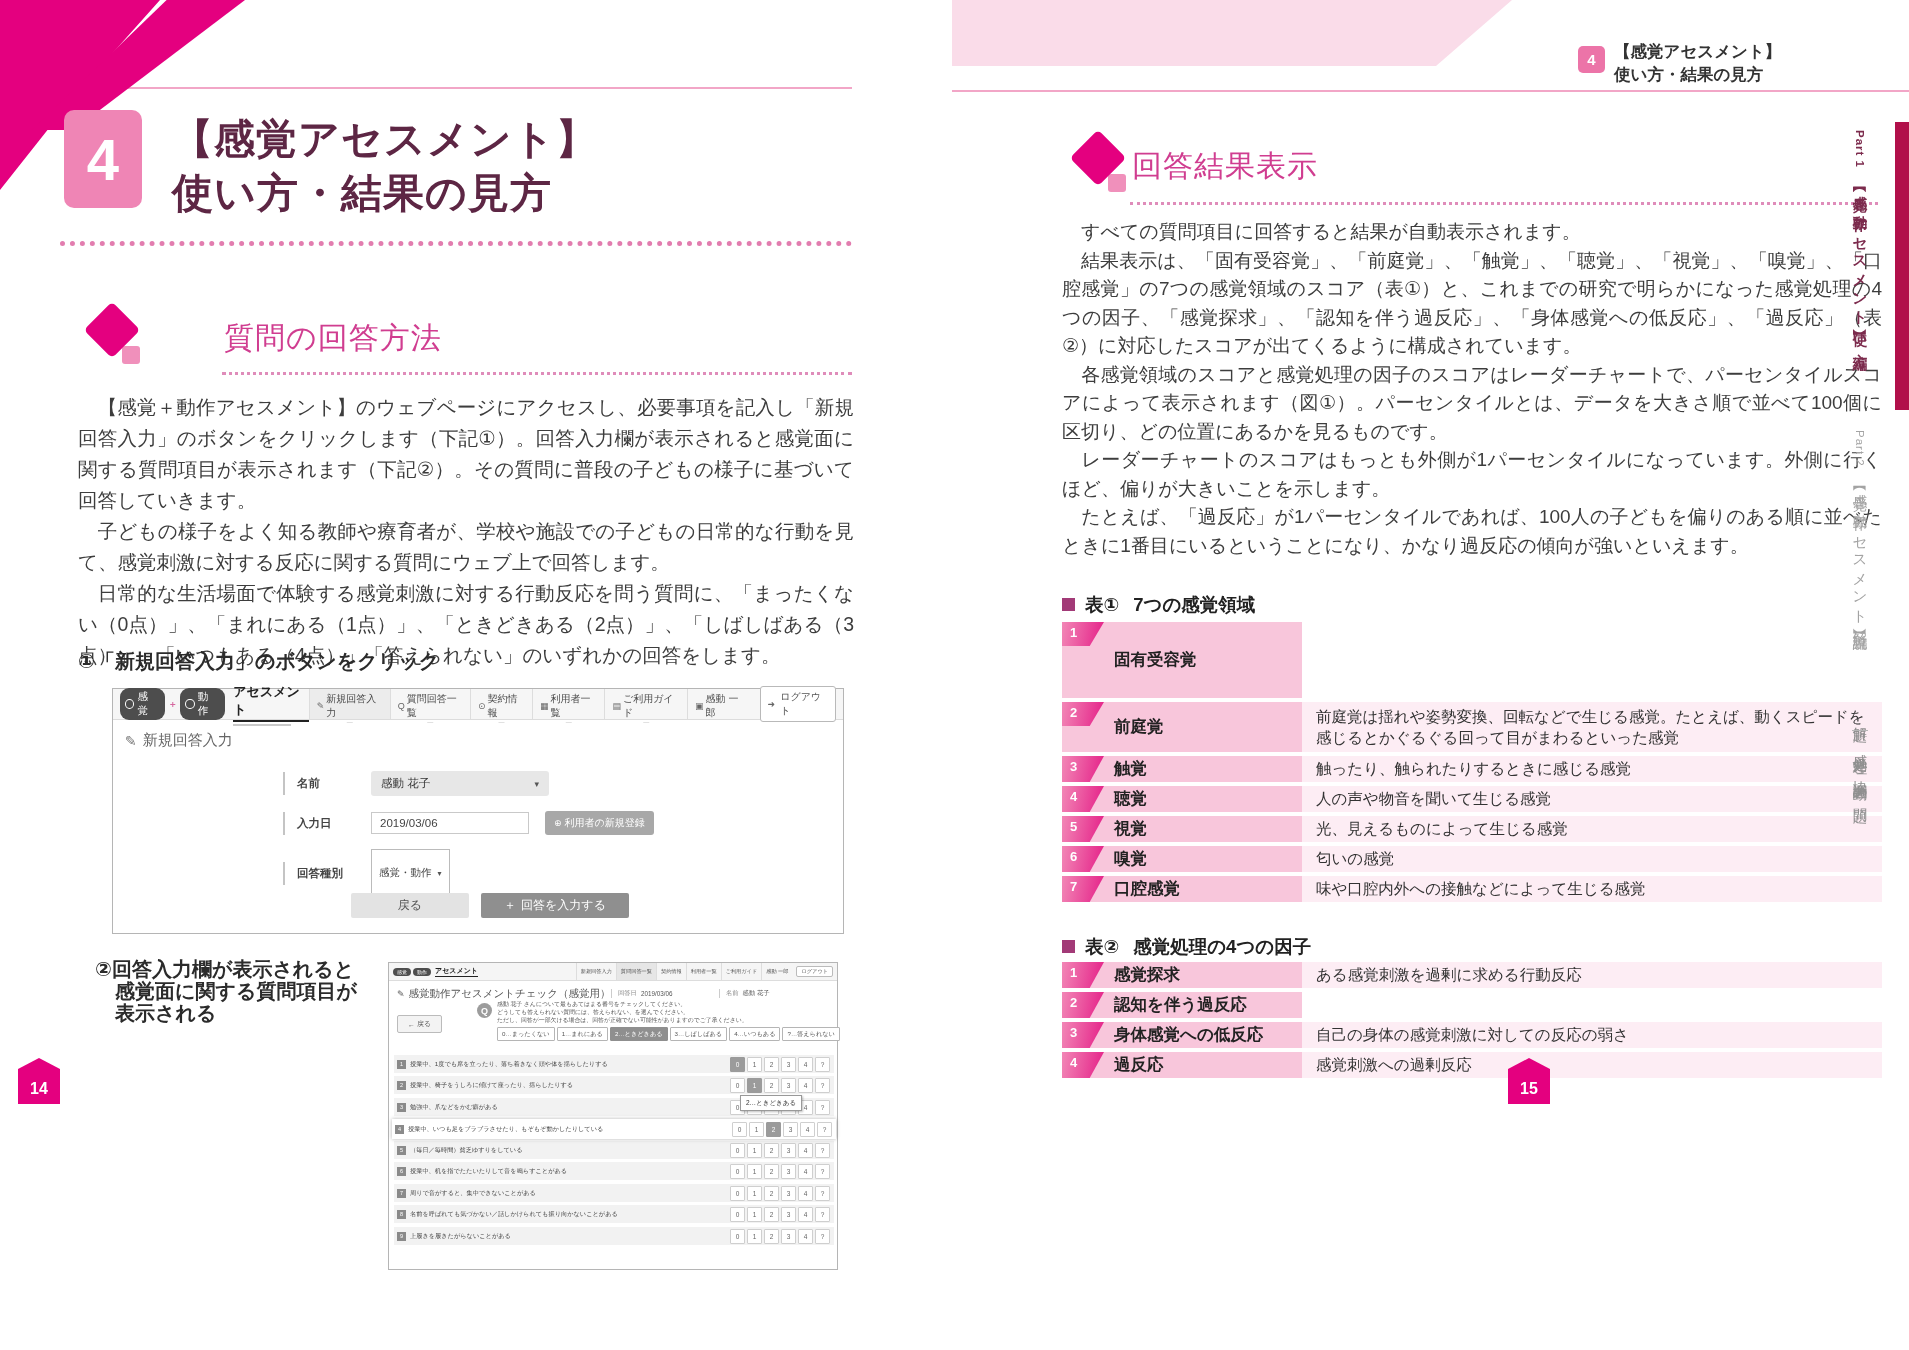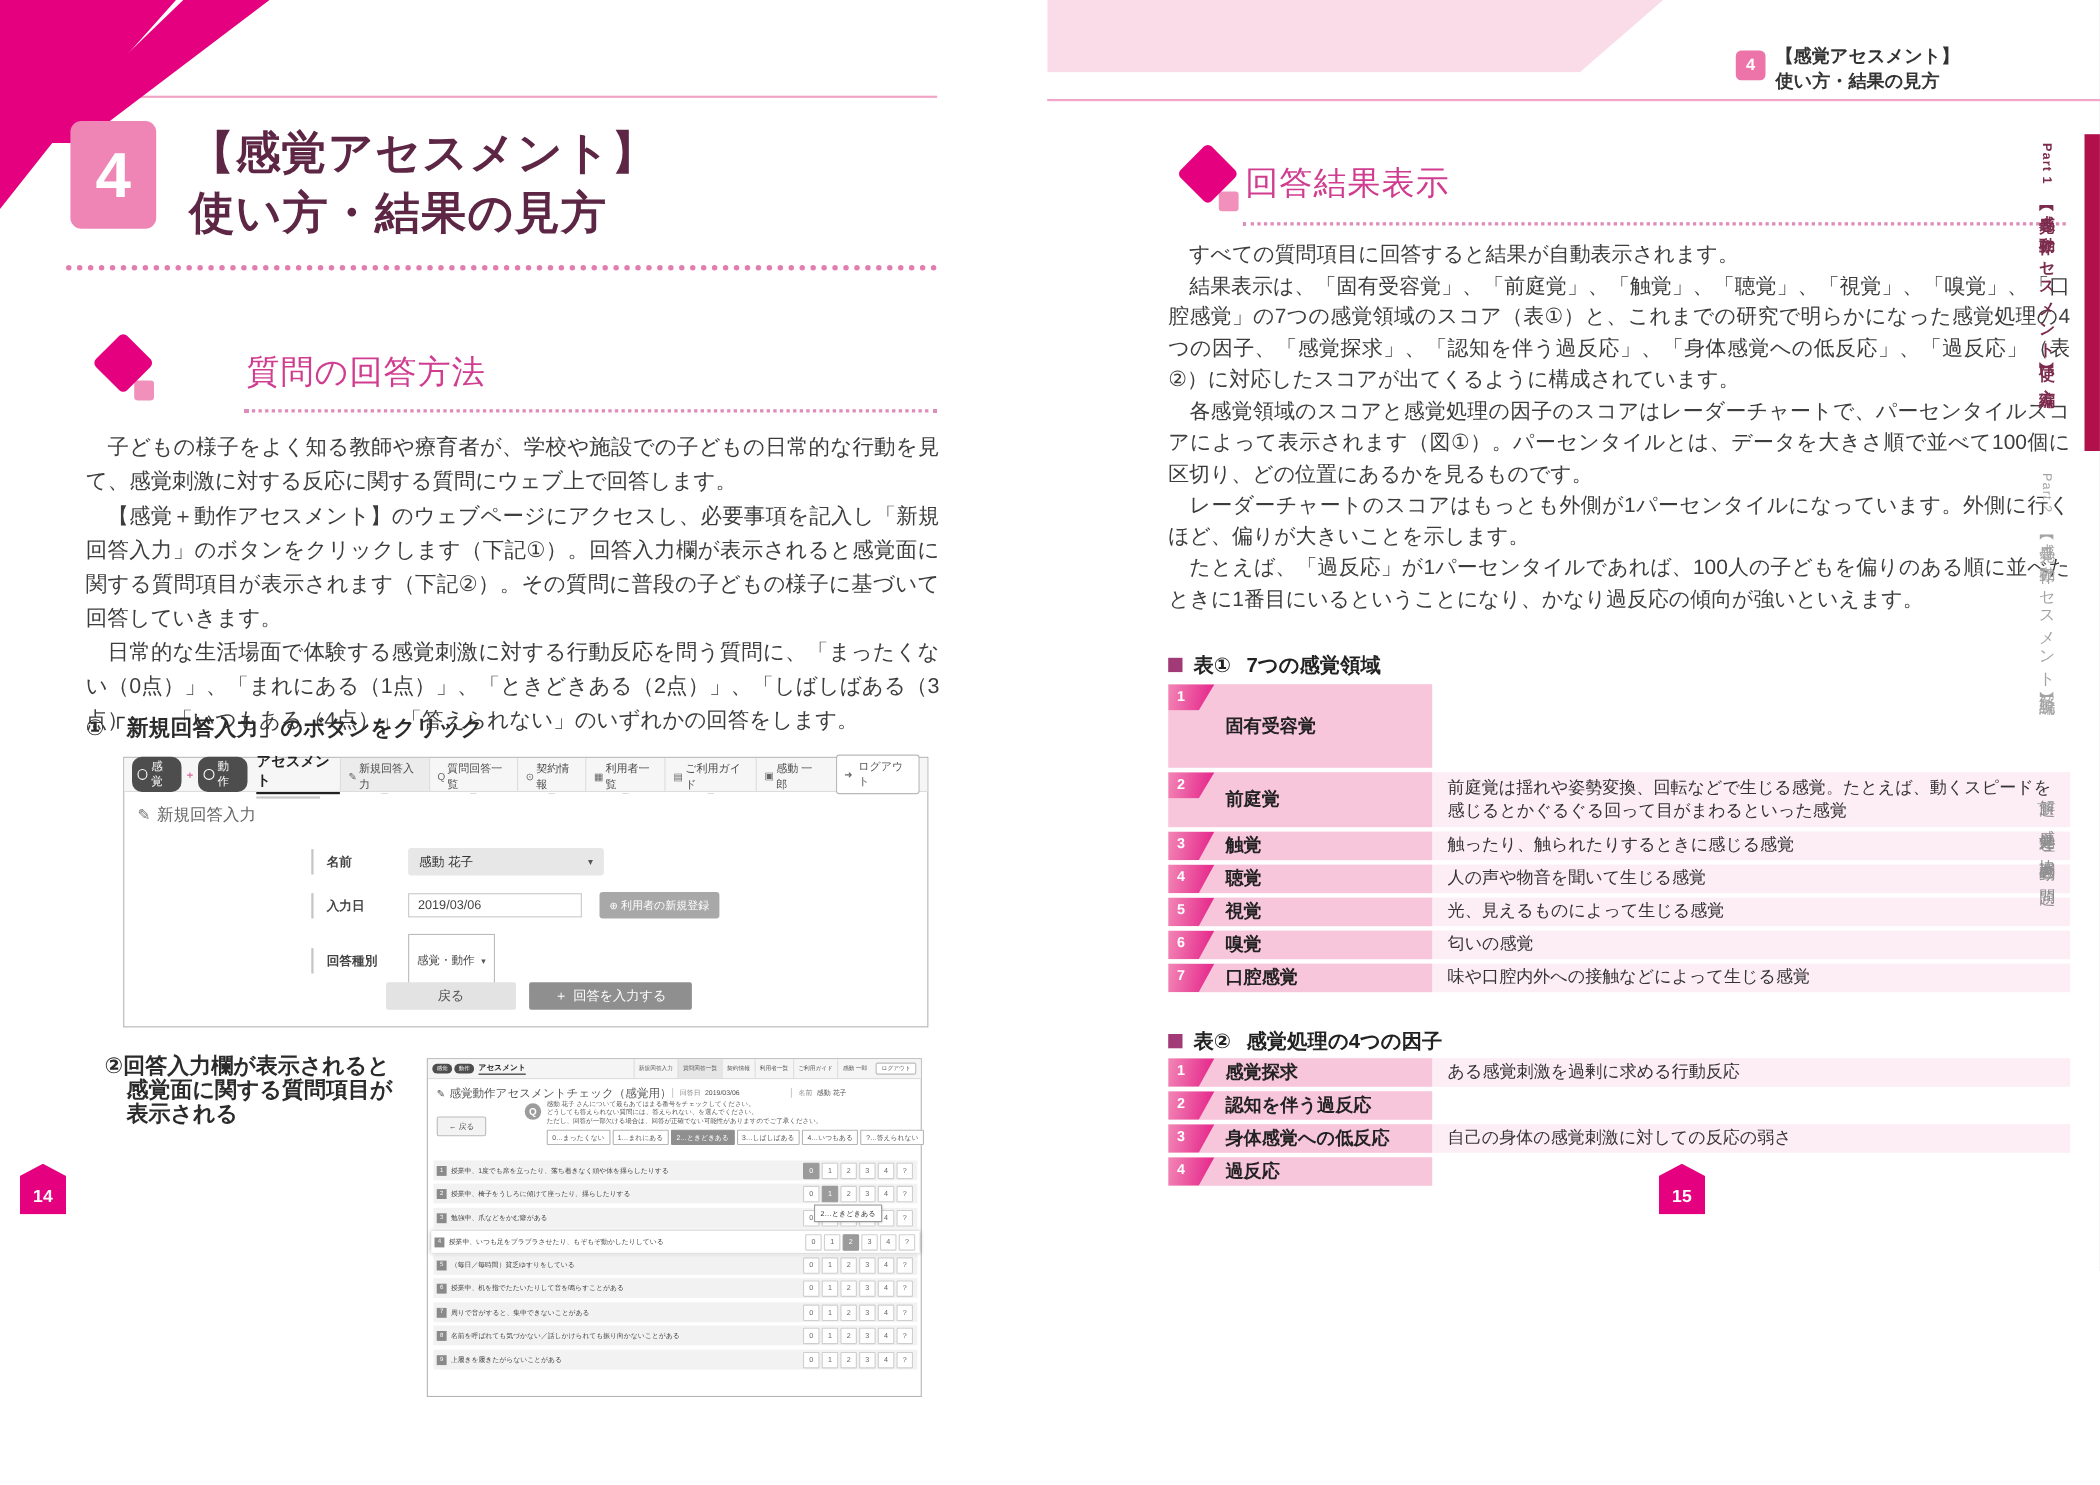--- a/index.html
+++ b/index.html
@@ -68,22 +68,22 @@
   <div class="abs dots-lg" style="left:60px;top:241px;width:792px"></div>
 
   <div class="abs" style="left:84px;top:304px;width:64px;height:70px">
     <span class="dsq" style="left:38px;top:42px"></span>
     <span class="dia" style="left:8px;top:6px"></span>
   </div>
   <div class="sechead" style="left:224px;top:318px">質問の回答方法</div>
   <div class="abs dots-sm" style="left:222px;top:372px;width:630px"></div>
 
   <div class="abs" style="left:78px;top:392px;width:776px">
+    <p class="just" style="font-size:19.5px;line-height:31px">　【感覚＋動作アセスメント】のウェブページにアクセスし、必要事項を記入し「新規回答入力」のボタンをクリックします（下記①）。回答入力欄が表示されると感覚面に関する質問項目が表示されます（下記②）。その質問に普段の子どもの様子に基づいて回答していきます。</p>
     <p class="just" style="font-size:19.5px;line-height:31px">　子どもの様子をよく知る教師や療育者が、学校や施設での子どもの日常的な行動を見て、感覚刺激に対する反応に関する質問にウェブ上で回答します。</p>
-    <p class="just" style="font-size:19.5px;line-height:31px">　【感覚＋動作アセスメント】のウェブページにアクセスし、必要事項を記入し「新規回答入力」のボタンをクリックします（下記①）。回答入力欄が表示されると感覚面に関する質問項目が表示されます（下記②）。その質問に普段の子どもの様子に基づいて回答していきます。</p>
     <p class="just" style="font-size:19.5px;line-height:31px">　日常的な生活場面で体験する感覚刺激に対する行動反応を問う質問に、「まったくない（0点）」、「まれにある（1点）」、「ときどきある（2点）」、「しばしばある（3点）」、「いつもある（4点）」「答えられない」のいずれかの回答をします。</p>
   </div>
 
   <div class="abs b" style="left:78px;top:648px;font-size:20px;color:#2b2b2b">①「新規回答入力」のボタンをクリック</div>
 
   <div class="shot" style="left:112px;top:688px;width:732px;height:246px">
     <div class="s1bar">
       <span class="flex" style="margin-left:7px;gap:3px">
         <span class="pill">
             <span class="cir"></span>
@@ -448,20 +448,21 @@
           <span class="tbadge" style="height:26px">3</span>
           <span class="tword">身体感覚への低反応</span>
         </div>
       <div class="tdesc">自己の身体の感覚刺激に対しての反応の弱さ</div>
     </div>
     <div class="trow" style="height:26px">
       <div class="tterm">
           <span class="tbadge" style="height:26px">4</span>
           <span class="tword">過反応</span>
         </div>
+      <div class="tdesc">感覚刺激への過剰反応</div>
     </div>
   </div>
 
   <div class="abs" style="left:1895px;top:122px;width:14px;height:288px;background:#b1104a"></div>
   <div class="vtab b" style="left:1850px;top:130px;color:#7c2b4d">
     <span class="pt">Part 1</span><span class="lb">【感覚＋動作アセスメント】使い方編</span>
   </div>
   <div class="vtab" style="left:1850px;top:430px;color:#a3a3a3">
     <span class="pt">Part 2</span><span class="lb">【感覚＋動作アセスメント】解説編</span>
   </div>

